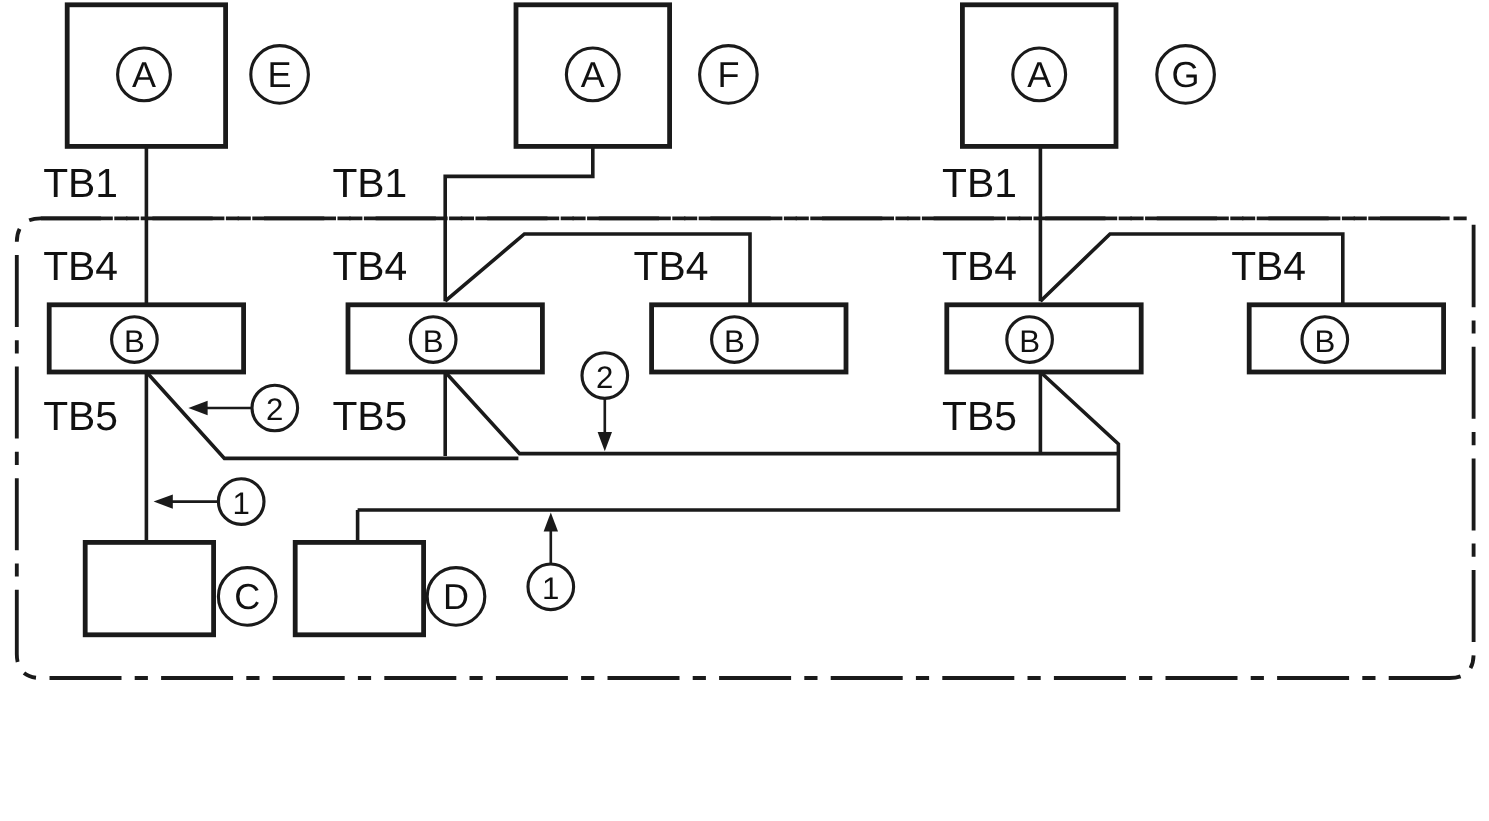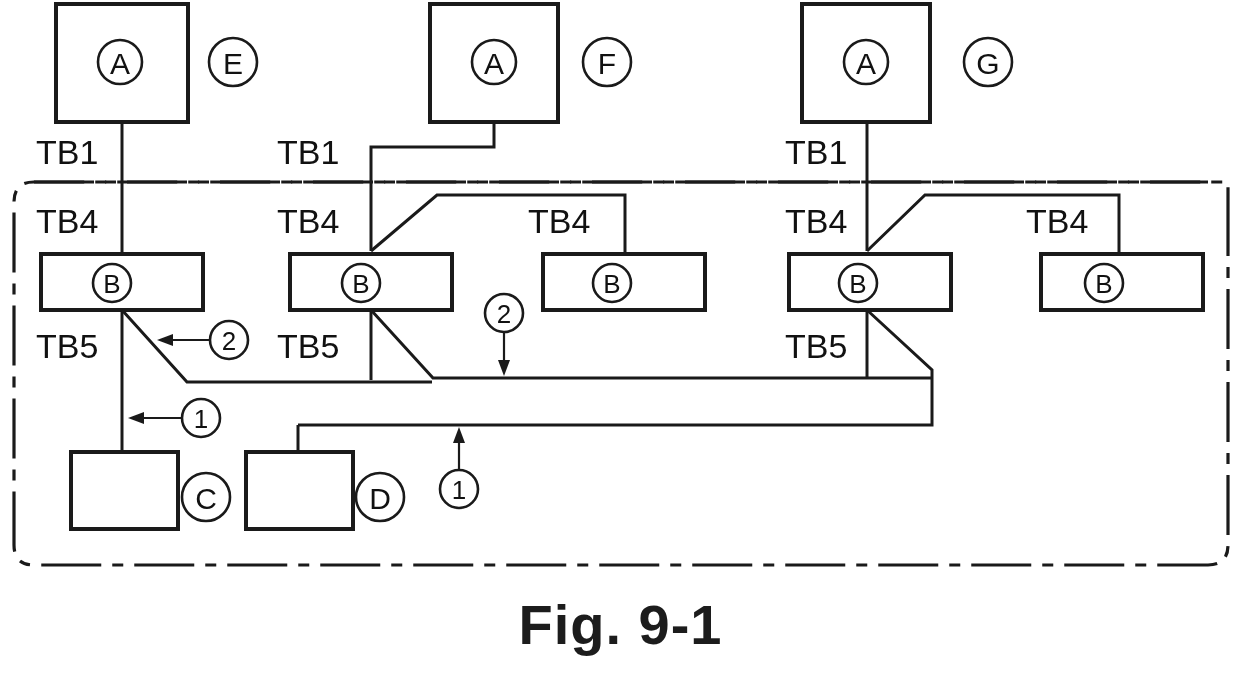--- a/index.html
+++ b/index.html
@@ -232,15 +232,14 @@
     <path class="leader" d="M 182 418 L 140 418"></path>
     <polygon class="arrow-head" points="128,418 144,412 144,424"></polygon>
 
     <circle class="callout-circle" cx="459" cy="489" r="19"></circle>
     <text class="callout-num" x="459" y="490">1</text>
     <path class="leader" d="M 459 470 L 459 440"></path>
     <polygon class="arrow-head" points="459,427 453,443 465,443"></polygon>
 
   </svg>
 
-  <div class="caption">Fig. 9-1</div>
 
 </div>
 
 </body></html>

